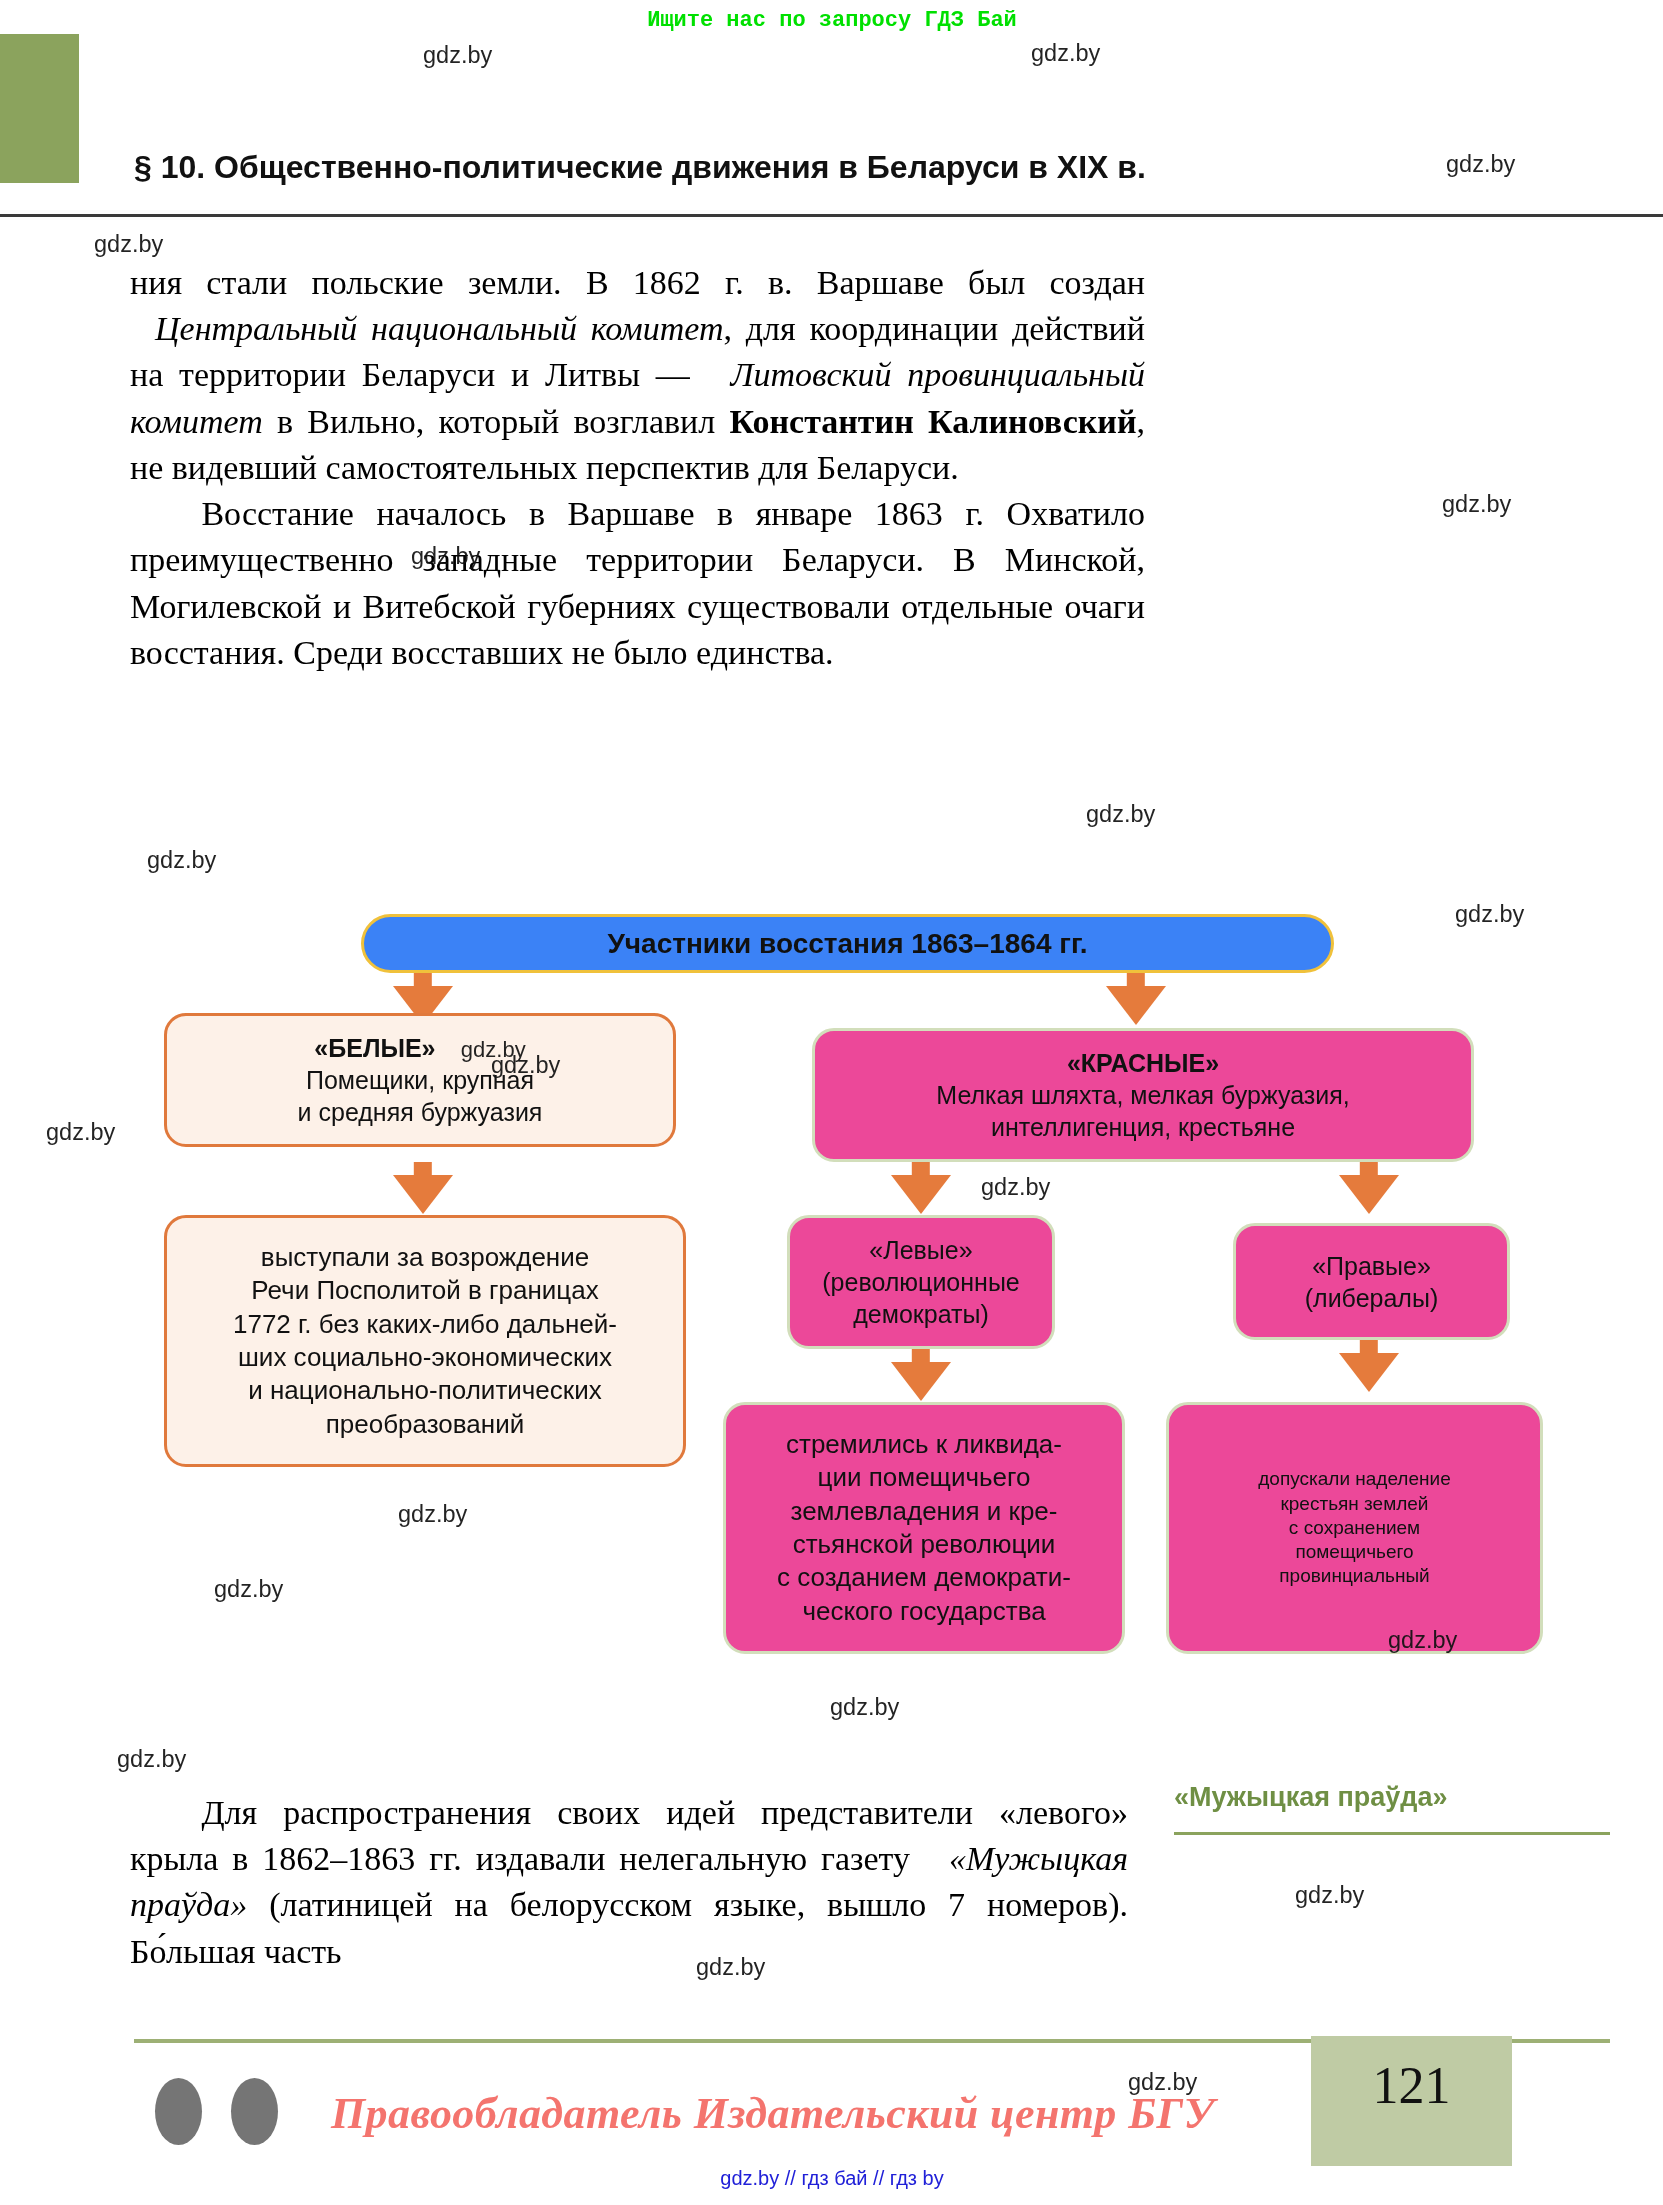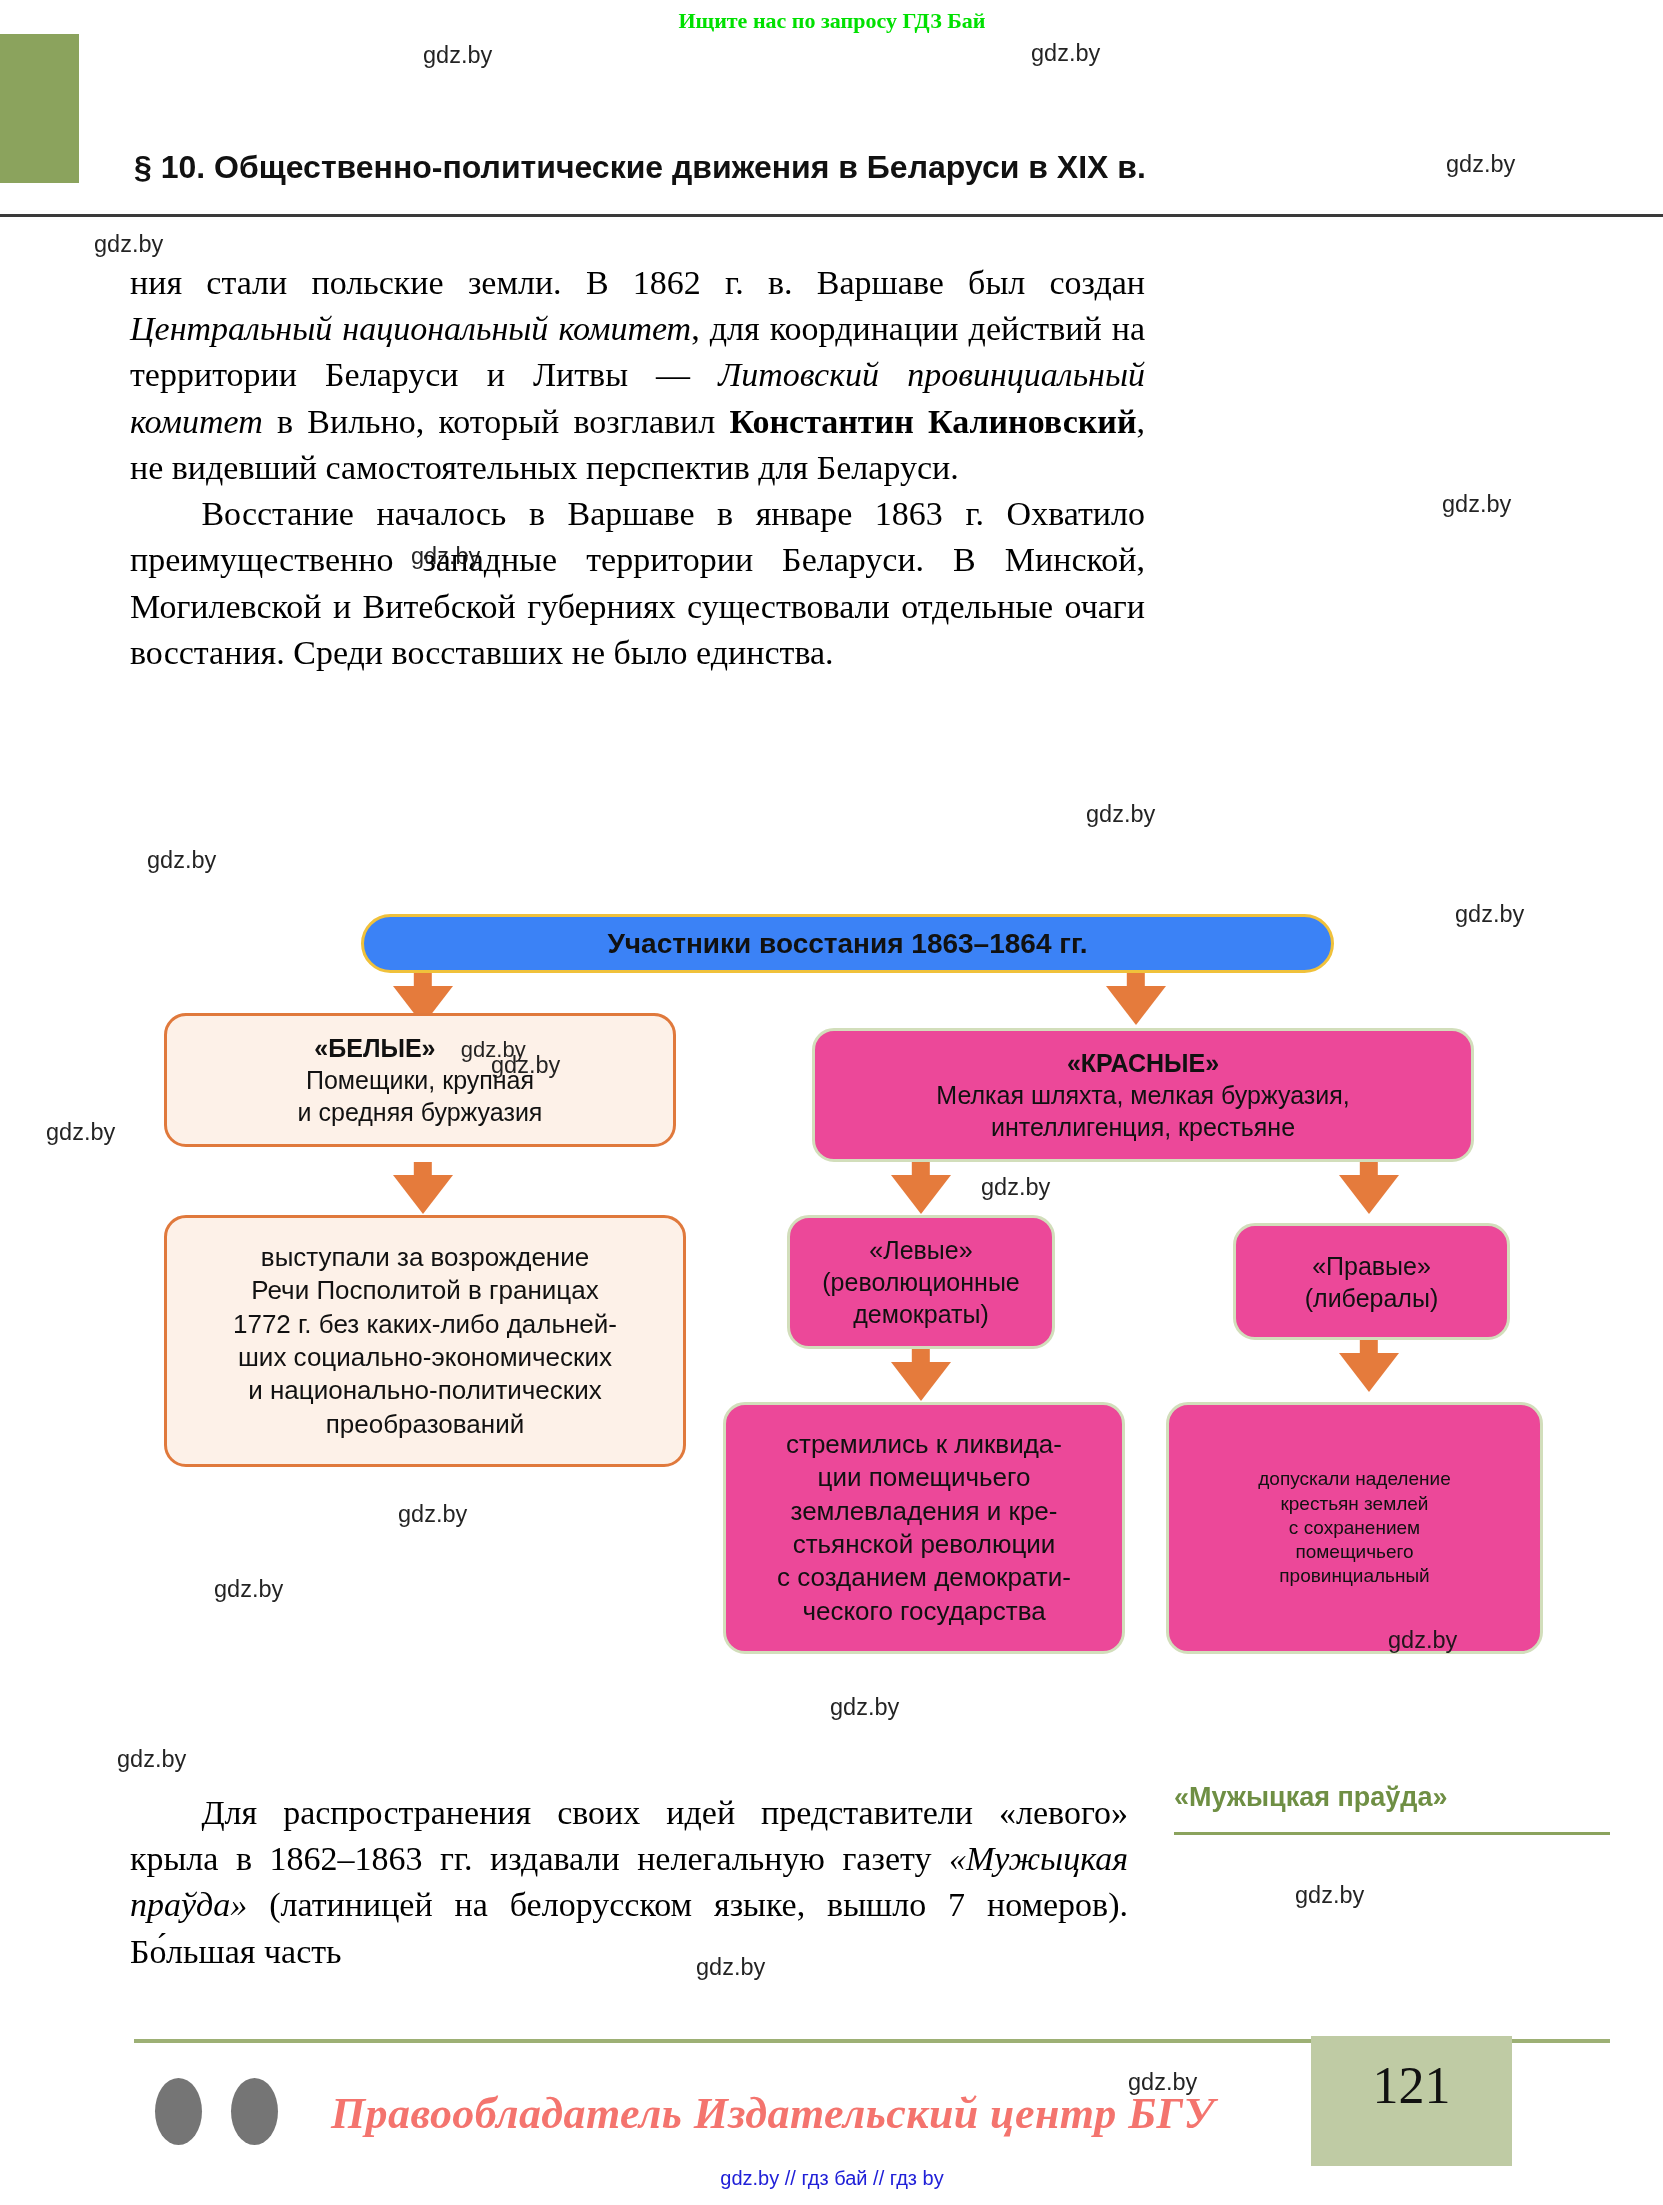--- a/index.html
+++ b/index.html
@@ -24,21 +24,21 @@
     font-size: 23.5px;
     white-space: nowrap;
     pointer-events: none;
     opacity: .92;
   }
   .wm-top {
     position: absolute;
     left: 0; right: 0;
     top: 8.4px;
     text-align: center;
-    font-family: Liberation Serif, serif;
+    font-family: Liberation Mono, monospace;
     font-weight: bold;
     font-size: 22px;
     color: #00e000;
     white-space: nowrap;
   }
   .wm-red {
     position: absolute;
     left: 331px;
     top: 2088px;
     font-family: "Liberation Serif", serif;
@@ -95,21 +95,21 @@
     width: 1015px;
     font-family: "Liberation Serif", serif;
     font-size: 34px;
     line-height: 1.36;
     color: #000;
     text-align: justify;
     text-justify: inter-word;
   }
   .body-col p { margin: 0; }
   .body-col p + p { text-indent: 2.1em; }
-  .body-col i { font-style: italic; }
+  .body-col i { font-style: italic; margin-left: 25px; }
   .body-col b { font-weight: bold; }
 
   #para-block-1 { top: 260px; }
   #para-block-2 { top: 1790px; width: 998px; }
 
   
   #diagram {
     position: absolute;
     left: 0;
     top: 906px;

